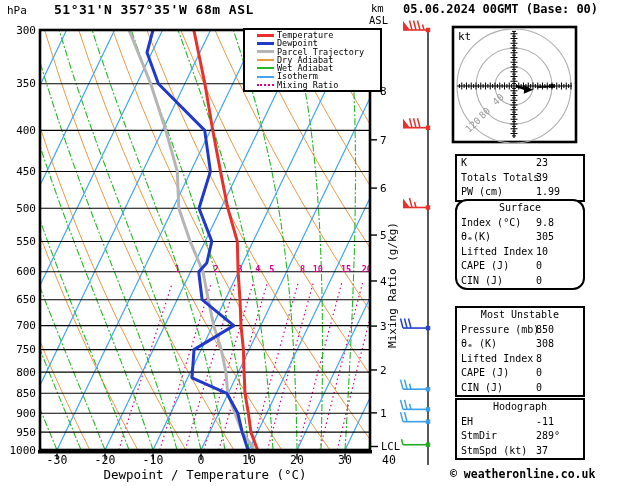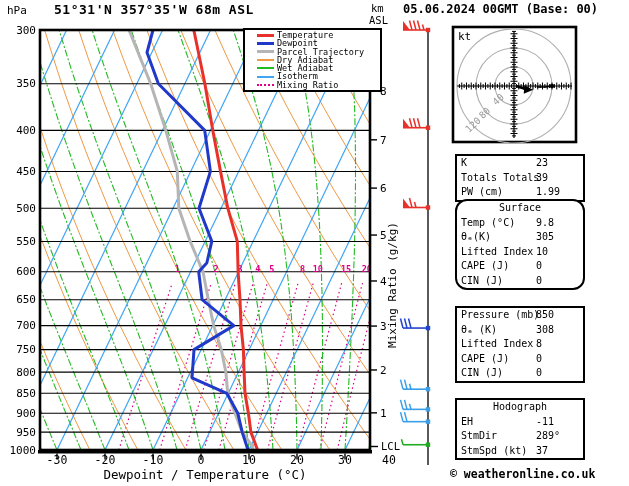--- a/index.html
+++ b/index.html
@@ -398,27 +398,28 @@
       </div>
     </div>
   <div id="stats">
       <div class="panel" style="top: 154px;">
         <div class="p-row"><span>K</span><span class="p-val">23</span></div>
         <div class="p-row"><span>Totals Totals</span><span class="p-val">39</span></div>
         <div class="p-row"><span>PW (cm)</span><span class="p-val">1.99</span></div>
       </div>
       <div class="panel" style="top: 199px; border-radius: 12px;">
         <div class="p-title">Surface</div>
-        <div class="p-row"><span>Temp (°C)</span><span class="p-val">9.8</span></div>
+        <div class="p-row"><span>Index (°C)</span><span class="p-val">9.8</span></div>
         <div class="p-row"><span>θₑ(K)</span><span class="p-val">305</span></div>
         <div class="p-row"><span>Lifted Index</span><span class="p-val">10</span></div>
         <div class="p-row"><span>CAPE (J)</span><span class="p-val">0</span></div>
         <div class="p-row"><span>CIN (J)</span><span class="p-val">0</span></div>
       </div>
       <div class="panel" style="top: 306px;">
+        <div class="p-title">Most Unstable</div>
         <div class="p-row"><span>Pressure (mb)</span><span class="p-val">850</span></div>
         <div class="p-row"><span>θₑ (K)</span><span class="p-val">308</span></div>
         <div class="p-row"><span>Lifted Index</span><span class="p-val">8</span></div>
         <div class="p-row"><span>CAPE (J)</span><span class="p-val">0</span></div>
         <div class="p-row"><span>CIN (J)</span><span class="p-val">0</span></div>
       </div>
       <div class="panel" style="top: 398px;">
         <div class="p-title">Hodograph</div>
         <div class="p-row"><span>EH</span><span class="p-val">-11</span></div>
         <div class="p-row"><span>StmDir</span><span class="p-val">289°</span></div>

